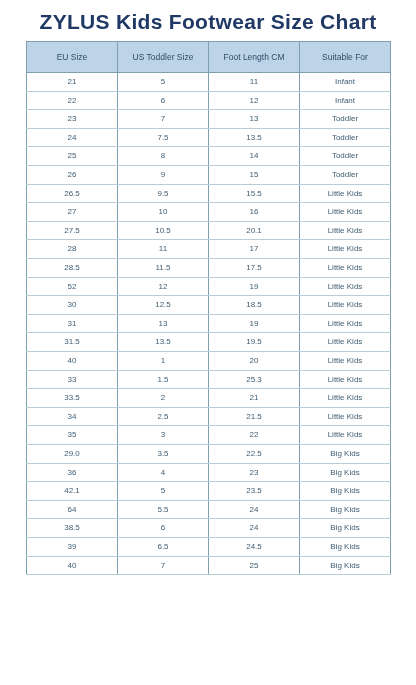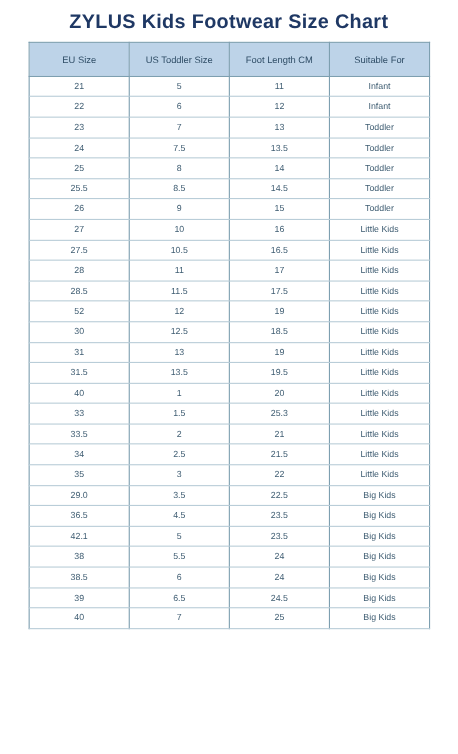--- a/index.html
+++ b/index.html
@@ -15,21 +15,21 @@
   }
   .page {
     position: relative;
     width: 416px;
     height: 685px;
     box-sizing: border-box;
   }
   .chart-title {
     text-align: center;
     color: #1f3864;
-    font-size: 18px;
+    font-size: 21px;
     font-weight: bold;
     letter-spacing: 0.3px;
     padding-top: 10px;
     padding-bottom: 8px;
     line-height: 1.1;
     white-space: nowrap;
   }
   .table-wrap {
     margin: 0 26px 0 26px;
     width: 364px;
@@ -119,41 +119,41 @@
             <td>13.5</td>
             <td>Toddler</td>
           </tr>
           <tr>
             <td>25</td>
             <td>8</td>
             <td>14</td>
             <td>Toddler</td>
           </tr>
           <tr>
-            <td>25.5</td>
-            <td>8.5</td>
-            <td>14.5</td>
-            <td>Toddler</td>
-          </tr>
-          <tr>
             <td>26</td>
             <td>9</td>
             <td>15</td>
             <td>Toddler</td>
           </tr>
           <tr>
+            <td>26.5</td>
+            <td>9.5</td>
+            <td>15.5</td>
+            <td>Little Kids</td>
+          </tr>
+          <tr>
             <td>27</td>
             <td>10</td>
             <td>16</td>
             <td>Little Kids</td>
           </tr>
           <tr>
             <td>27.5</td>
             <td>10.5</td>
-            <td>16.5</td>
+            <td>20.1</td>
             <td>Little Kids</td>
           </tr>
           <tr>
             <td>28</td>
             <td>11</td>
             <td>17</td>
             <td>Little Kids</td>
           </tr>
           <tr>
             <td>28.5</td>
@@ -215,33 +215,33 @@
             <td>22</td>
             <td>Little Kids</td>
           </tr>
           <tr>
             <td>29.0</td>
             <td>3.5</td>
             <td>22.5</td>
             <td>Big Kids</td>
           </tr>
           <tr>
-            <td>36.5</td>
-            <td>4.5</td>
-            <td>23.5</td>
+            <td>36</td>
+            <td>4</td>
+            <td>23</td>
             <td>Big Kids</td>
           </tr>
           <tr>
             <td>42.1</td>
             <td>5</td>
             <td>23.5</td>
             <td>Big Kids</td>
           </tr>
           <tr>
-            <td>38</td>
+            <td>64</td>
             <td>5.5</td>
             <td>24</td>
             <td>Big Kids</td>
           </tr>
           <tr>
             <td>38.5</td>
             <td>6</td>
             <td>24</td>
             <td>Big Kids</td>
           </tr>

